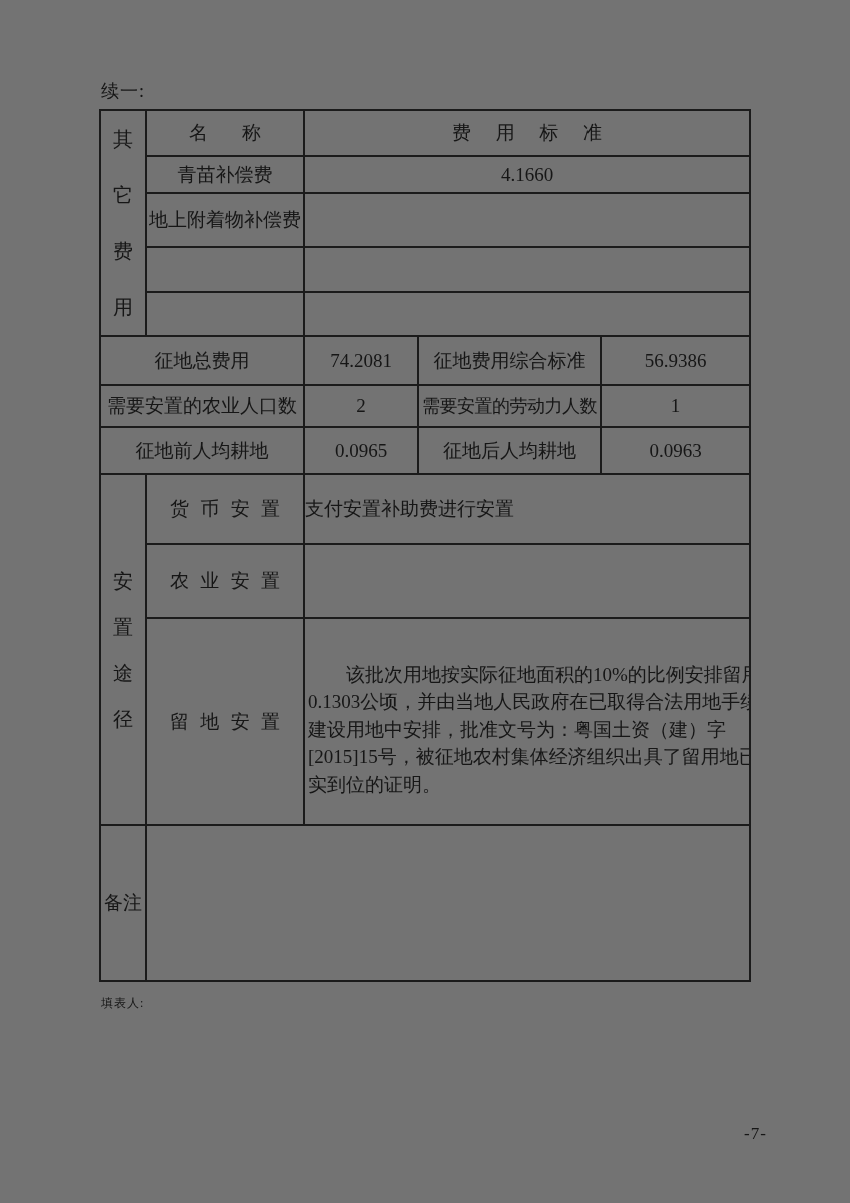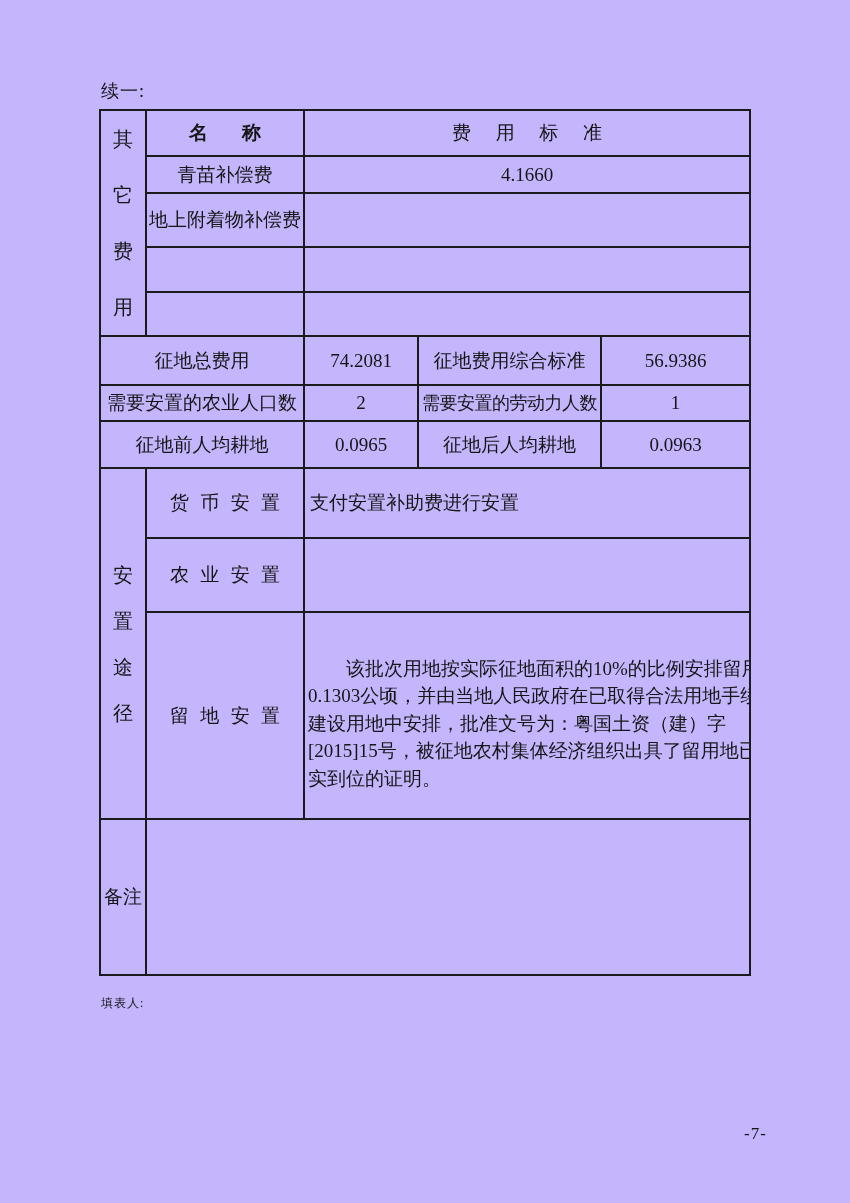--- a/index.html
+++ b/index.html
@@ -5,21 +5,21 @@
   * { margin: 0; padding: 0; box-sizing: border-box; }
   html, body { background: #ffffff; }
   body {
     font-family: "Liberation Serif", "DejaVu Serif", serif;
     color: #161616;
   }
   .page {
     position: relative;
     width: 850px;
     height: 1203px;
-    background: #c4b5fd;
+    background: #737373;
     overflow: hidden;
   }
   .cont-label {
     position: absolute;
     left: 101px;
     top: 79px;
     font-size: 18px;
     letter-spacing: 1px;
   }
   table.main {
@@ -42,27 +42,26 @@
   .vcell .vtext {
     width: 22px;
     margin: 0 auto;
     word-break: break-all;
     font-size: 20px;
     text-align: center;
   }
   .vtext.lh-fees    { line-height: 56px; }
   .vtext.lh-resettle{ line-height: 46px; }
   
-  .sp-wide { letter-spacing: 1.8em; text-indent: 1.8em; font-weight: bold; }
+  .sp-wide { letter-spacing: 1.8em; text-indent: 1.8em; }
   .sp-mid  { letter-spacing: 1.3em; text-indent: 1.3em; }
   .sp-sm   { letter-spacing: 0.6em; text-indent: 0.6em; }
   .tight   { font-size: 18px; letter-spacing: -0.5px; }
   .left-val {
     text-align: left;
-    padding-left: 5px;
   }
   .para-cell {
     text-align: left;
     vertical-align: middle;
     padding: 26px 4px 10px 3px;
   }
   .para-cell .pline {
     line-height: 27.5px;
     font-size: 19px;
     white-space: nowrap;
@@ -82,21 +81,21 @@
     font-size: 17px;
     letter-spacing: 1px;
   }
   
   .r1  { height: 46px; }
   .r2  { height: 36px; padding-left: 44px; }
   .r3  { height: 54px; }
   .r4  { height: 44px; }
   .r5  { height: 44px; }
   .r6  { height: 49px; }
-  .r7  { height: 36px; }
+  .r7  { height: 42px; }
   .r8  { height: 47px; }
   .r9  { height: 70px; }
   .r10 { height: 74px; }
   .r11 { height: 207px; }
   .r12 { height: 156px; }
 </style>
 </head>
 <body>
 
 <div class="page">

